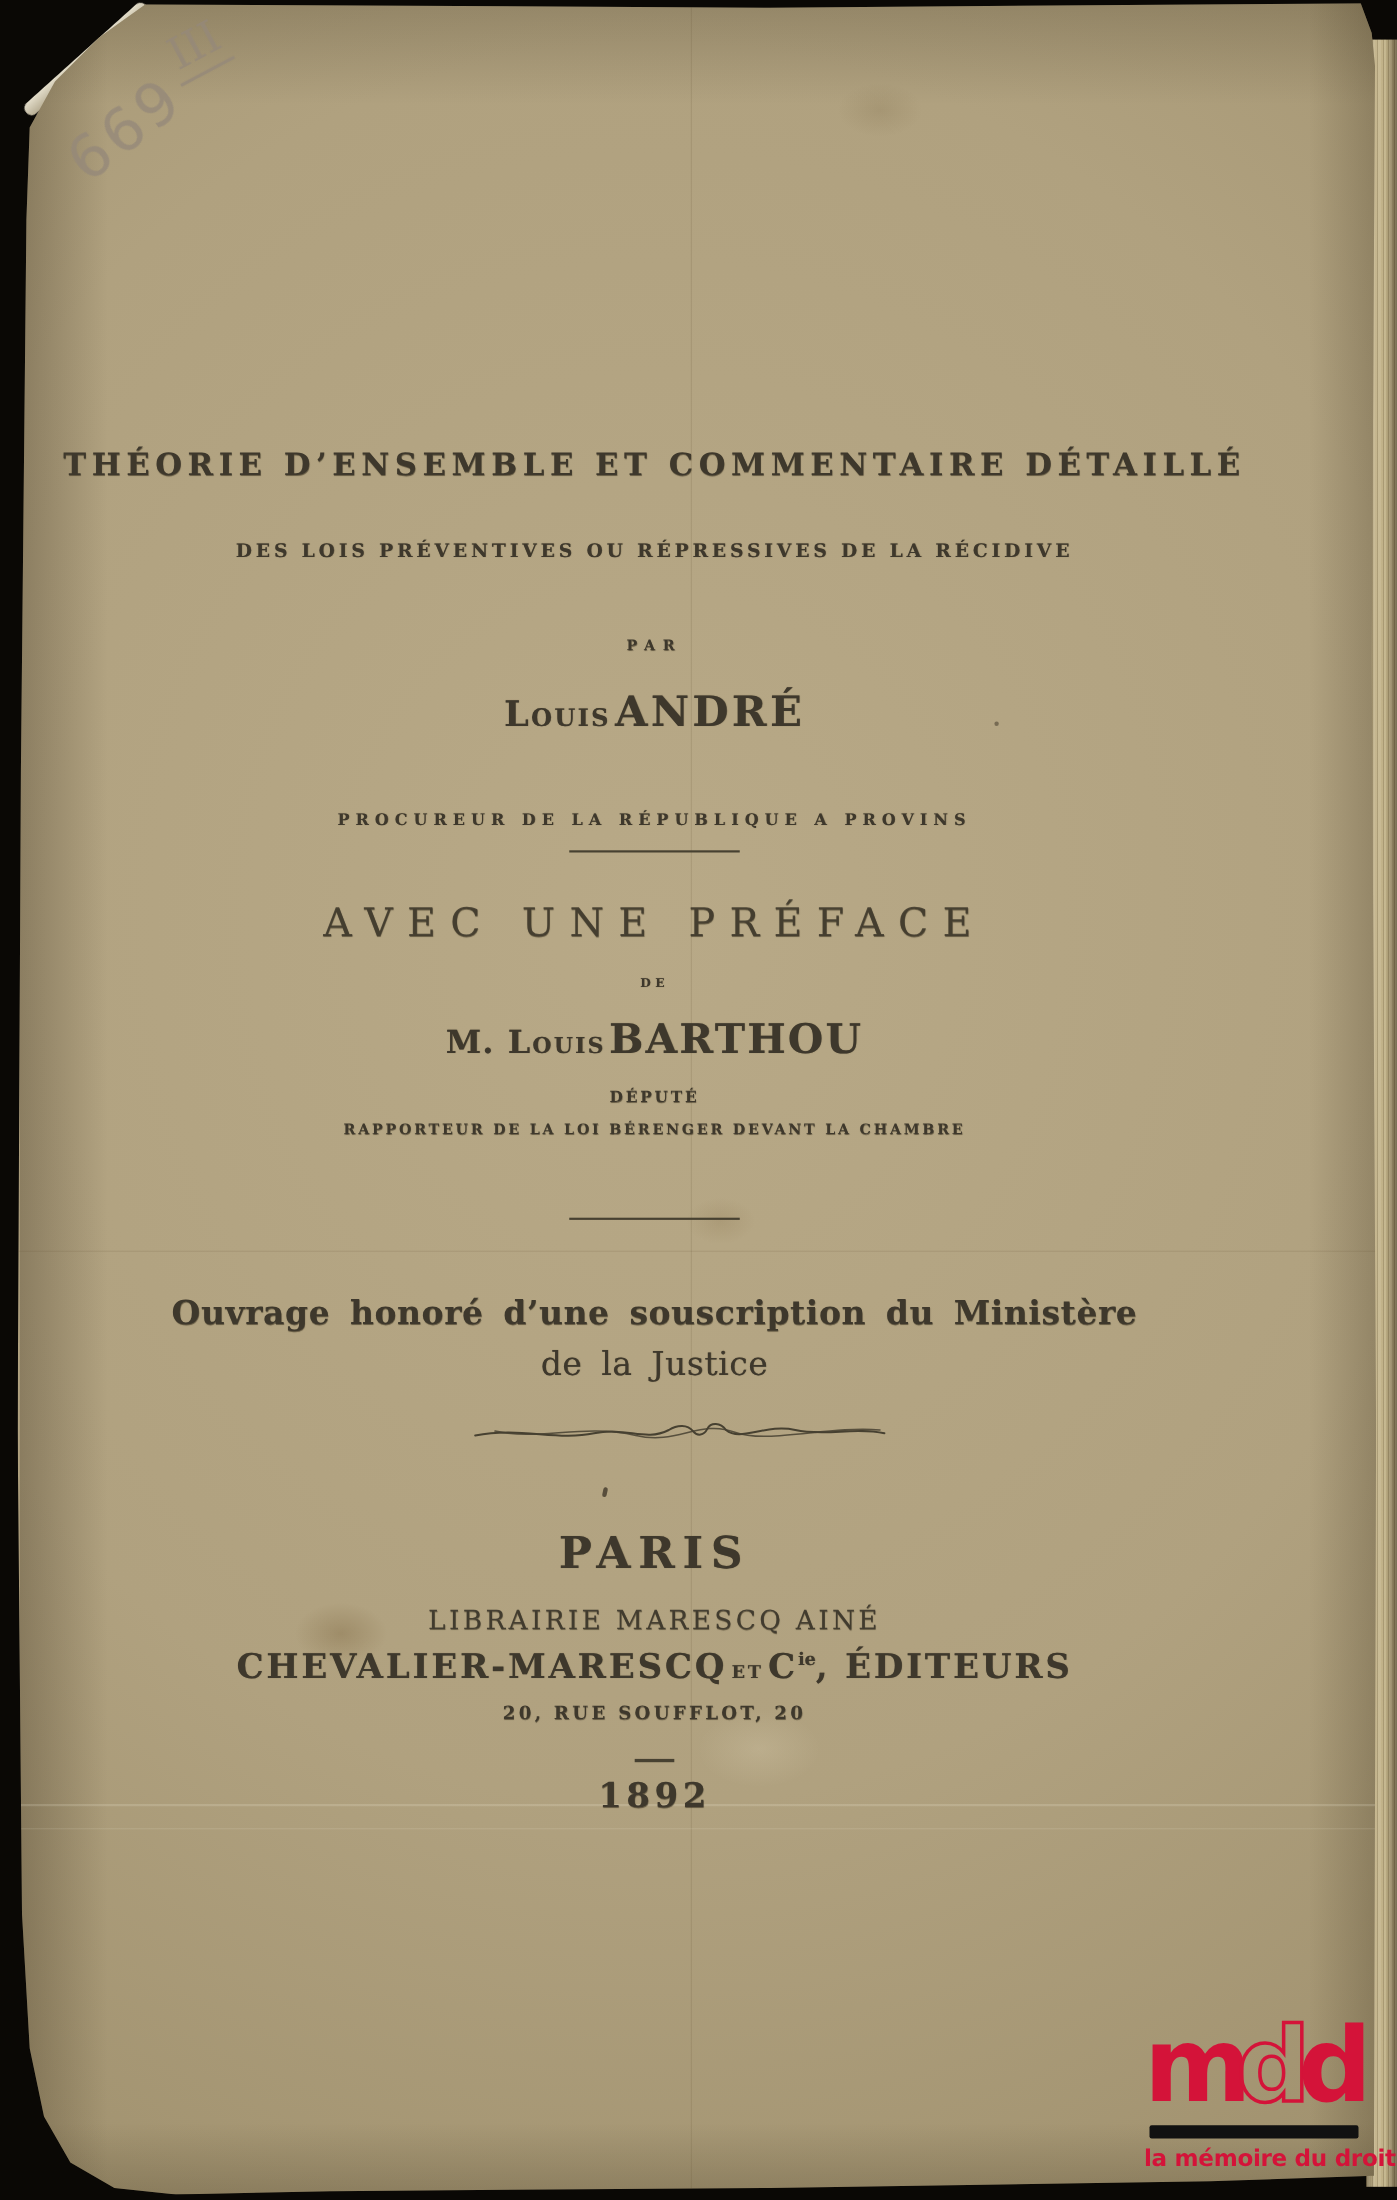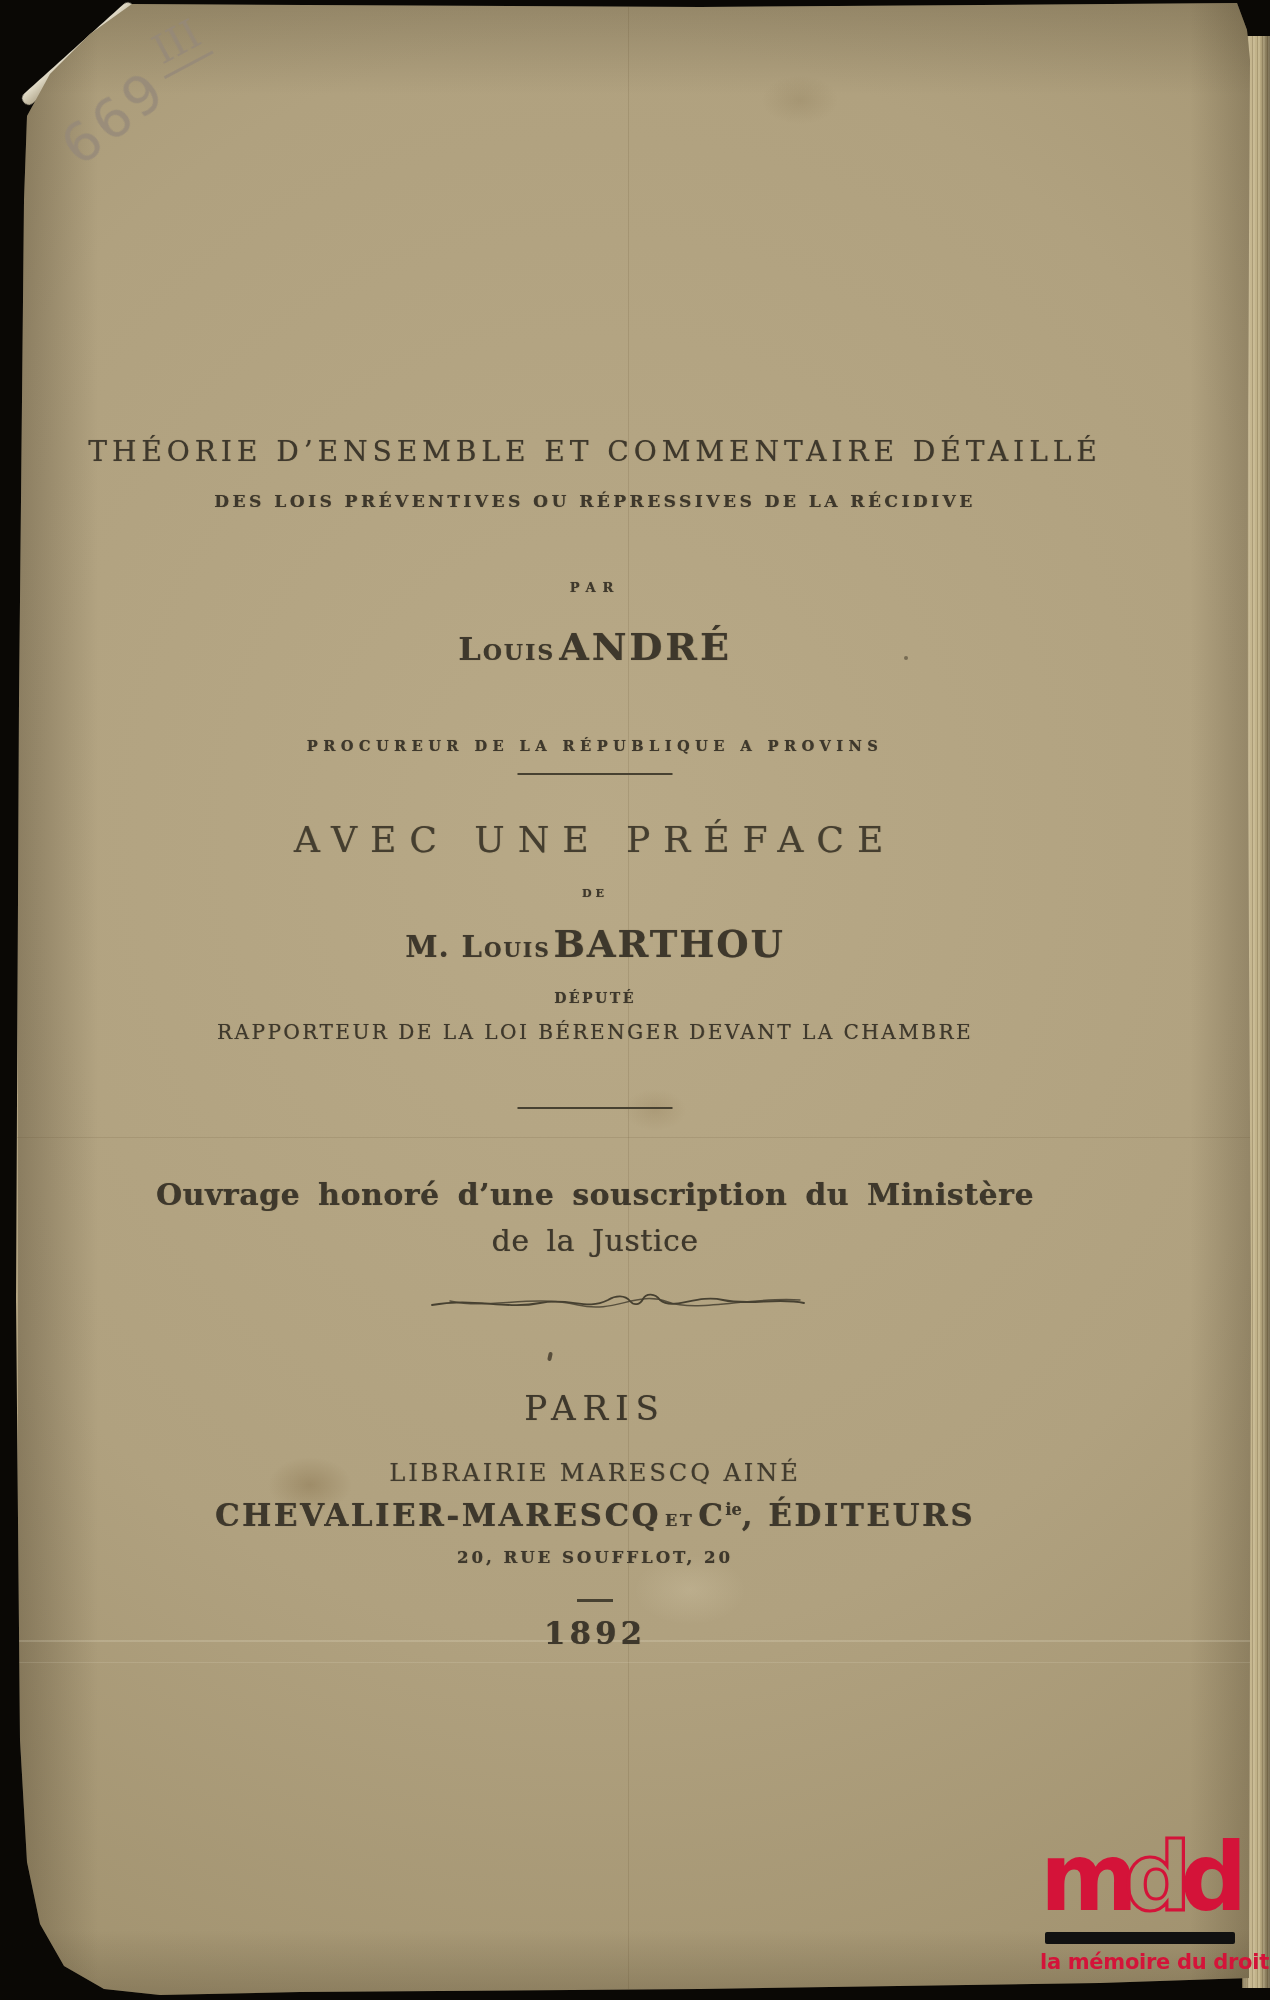--- a/index.html
+++ b/index.html
@@ -45,46 +45,46 @@
       
       radial-gradient(ellipse 115% 80% at 47% 42%, #b8a987 0%, #b0a17f 50%, #a1926f 82%, #8f8160 100%);
   }
   .content{
     position:absolute;left:20px;top:0;width:1150px;height:2000px;text-align:center;
     color:#3e382c;
   }
   .line{position:absolute;left:0;width:100%;line-height:1.1;
         text-shadow:.3px .4px .7px rgba(40,32,18,.55);}
   .title{top:240px;font-size:84px;font-weight:bold;letter-spacing:15px;}
-  .subtitle{top:437px;font-size:28px;font-weight:normal;letter-spacing:5px;}
+  .subtitle{top:408px;font-size:28px;font-weight:bold;letter-spacing:5px;}
   .series{top:492px;font-size:17px;font-weight:bold;letter-spacing:3.5px;}
   .par{top:581px;font-size:13px;font-weight:bold;letter-spacing:7px;}
   .author{top:626px;font-size:32px;font-weight:bold;}
   .author .fname{font-variant:small-caps;letter-spacing:2px;}
   .author .lname{font-size:38px;letter-spacing:3px;margin-left:4px;}
   .author-role{top:738px;font-size:14.5px;font-weight:bold;letter-spacing:5.5px;}
   .rule{position:absolute;height:2px;background:#474131;left:50%;transform:translateX(-50%);}
   .rule1{top:773px;width:155px;}
   .rule2{top:1107px;width:155px;}
   .preface-h{top:820px;font-size:36px;font-weight:normal;letter-spacing:13px;color:rgba(62,56,44,.85);}
   .de{top:888px;font-size:11px;font-weight:bold;letter-spacing:4px;}
   .barthou{top:924px;font-size:29px;font-weight:bold;}
   .barthou .hon{letter-spacing:1px;}
   .barthou .fname{font-variant:small-caps;margin-left:12px;letter-spacing:2px;}
   .barthou .lname{font-size:37px;letter-spacing:2px;margin-left:3px;}
   .depute{top:991px;font-size:14px;font-weight:bold;letter-spacing:2.5px;}
-  .rapporteur{top:1021px;font-size:20px;font-weight:normal;letter-spacing:2.5px;}
+  .rapporteur{top:1021px;font-size:13px;font-weight:bold;letter-spacing:2.5px;}
   .ouvrage1{top:1178px;font-size:30px;font-weight:bold;letter-spacing:.5px;word-spacing:7px;}
   .ouvrage2{top:1224px;font-size:30px;font-weight:normal;letter-spacing:.5px;word-spacing:7px;}
   .flourish{position:absolute;left:408px;top:1286px;}
   .speck{position:absolute;background:rgba(58,50,36,.75);border-radius:2px;}
   .speck-quote{left:528px;top:1352px;width:4px;height:9px;transform:rotate(12deg);}
   .speck-dot{left:884px;top:656px;width:4px;height:4px;border-radius:50%;background:rgba(58,50,36,.5);}
   .speck-white{position:absolute;left:1151px;top:1790px;width:6px;height:6px;border-radius:50%;background:#f2ead2;opacity:.85;}
-  .city{top:1390px;font-size:34px;font-weight:normal;letter-spacing:7px;}
+  .city{top:1390px;font-size:40px;font-weight:bold;letter-spacing:7px;}
   .bookshop{top:1460px;font-size:24px;font-weight:normal;letter-spacing:3px;color:rgba(62,56,44,.92);}
   .publisher{top:1498px;font-size:31px;font-weight:bold;letter-spacing:2.5px;}
   .publisher .et{font-size:16px;margin:0 4px;}
   .publisher sup{font-size:16px;letter-spacing:0;}
   .address{top:1549px;font-size:16.5px;font-weight:bold;letter-spacing:3px;}
   .dash{top:1599px;width:36px;height:3px;}
   .year{top:1616px;font-size:31px;font-weight:bold;letter-spacing:4px;}
   
   .hand{position:absolute;color:#95897a;font-family:"DejaVu Sans","Liberation Sans",sans-serif;
         text-shadow:none;opacity:.8;filter:blur(.3px);}

